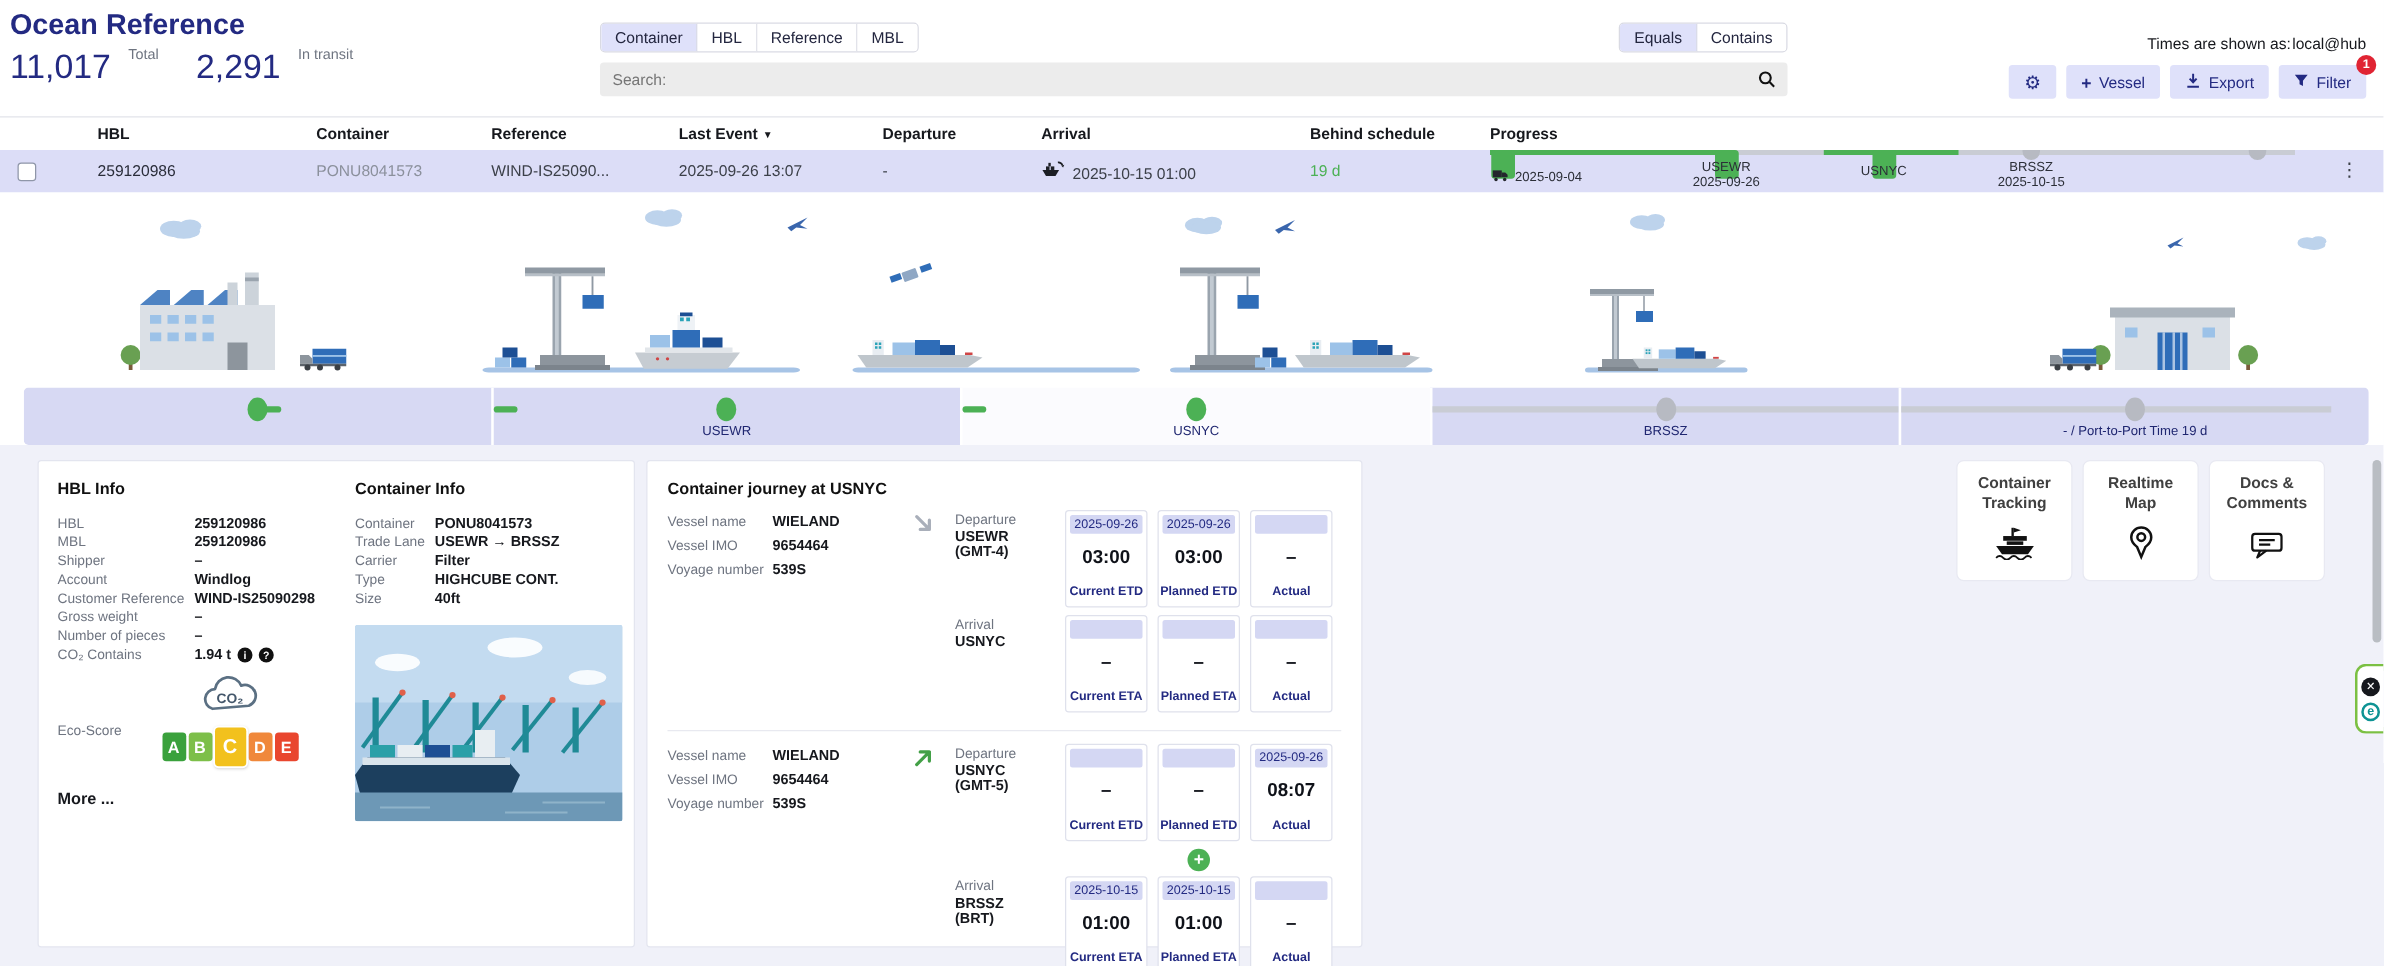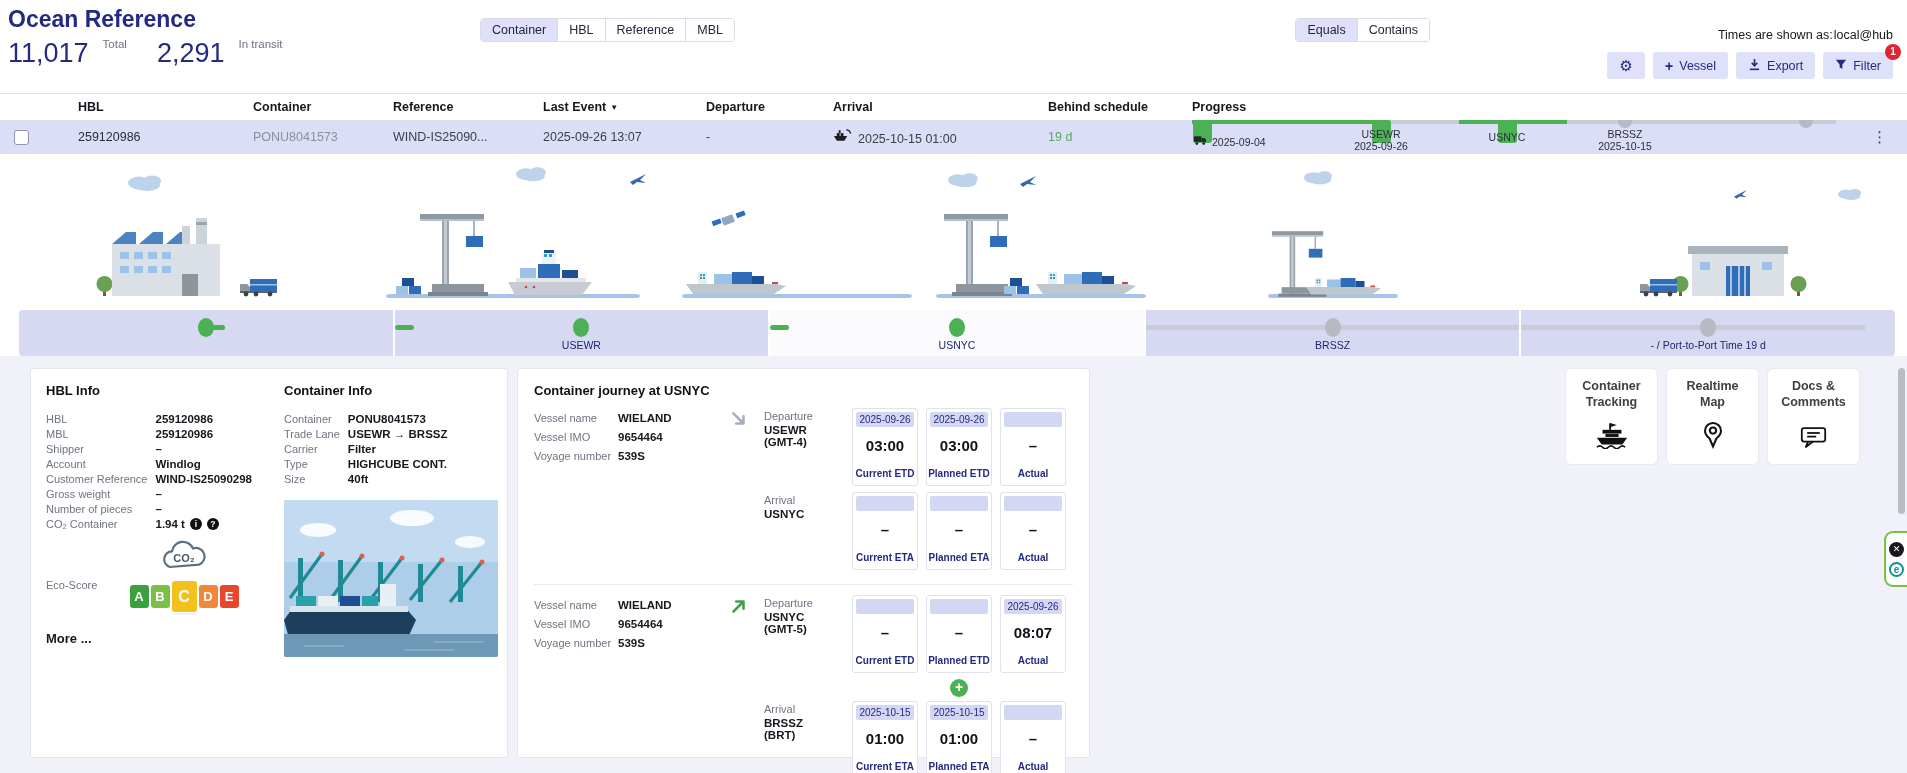--- a/index.html
+++ b/index.html
@@ -151,20 +151,29 @@
         <div class="tabgroup">
           <div class="tab active">Container</div>
           <div class="tab">HBL</div>
           <div class="tab">Reference</div>
           <div class="tab">MBL</div>
         </div>
         <div class="tabgroup">
           <div class="tab active">Equals</div>
           <div class="tab">Contains</div>
         </div>
+      </div>
+      <div class="searchbar">
+        <input type="text" placeholder="Search:" style="">
+        <span class="mag">
+          <svg width="15" height="15" viewBox="0 0 16 16">
+              <circle cx="6.7" cy="6.7" r="4.6" fill="none" stroke="#111" stroke-width="1.8"></circle>
+              <line x1="10.3" y1="10.3" x2="14.2" y2="14.2" stroke="#111" stroke-width="1.8"></line>
+            </svg>
+        </span>
       </div>
     </div>
 
     <div class="rightblk">
       <div class="times">
         <span class="tl">Times are shown as:</span><span>local@hub</span>
       </div>
       <div class="btnrow">
         <button class="btn icon-only">
             <span>⚙</span>
@@ -447,21 +456,21 @@
               </div>
             <div class="kvrow">
                 <span class="kl">Gross weight</span>
                 <span class="kvv">–</span>
               </div>
             <div class="kvrow">
                 <span class="kl">Number of pieces</span>
                 <span class="kvv">–</span>
               </div>
             <div class="kvrow">
-                <span class="kl">CO₂ Container</span>
+                <span class="kl">CO₂ Contains</span>
                 <span class="kvv">
                   <span class="kvv-flex">
                     <span>1.94 t</span>
                     <span class="mini-badge">i</span>
                     <span class="mini-badge">?</span>
                   </span>
                 </span>
               </div>
           </div>
           <div class="eco">

